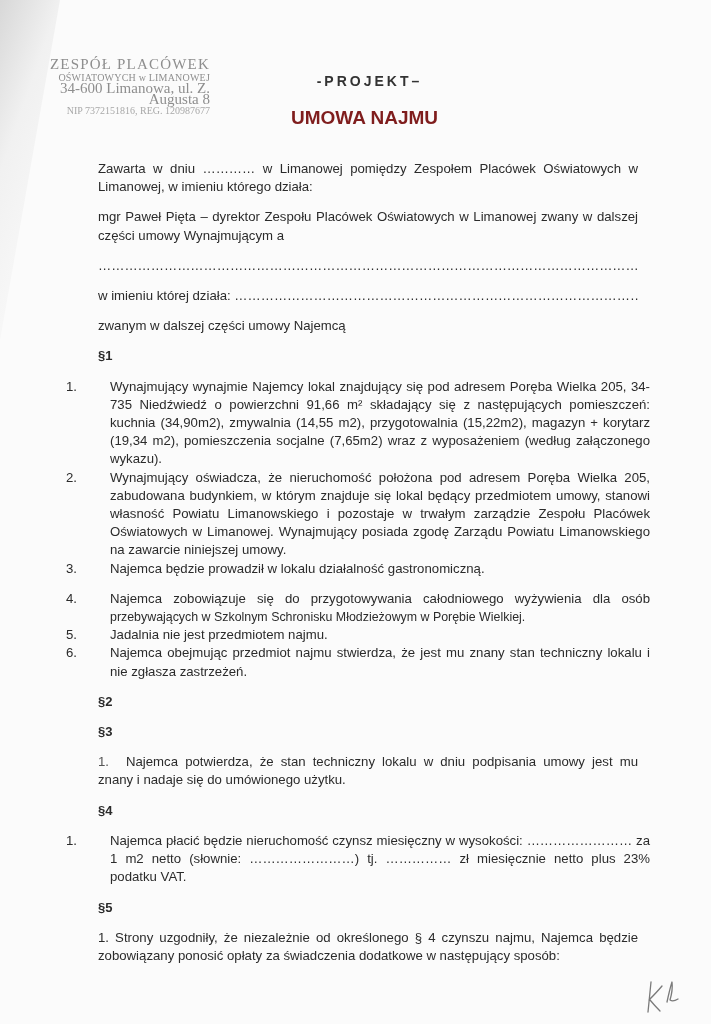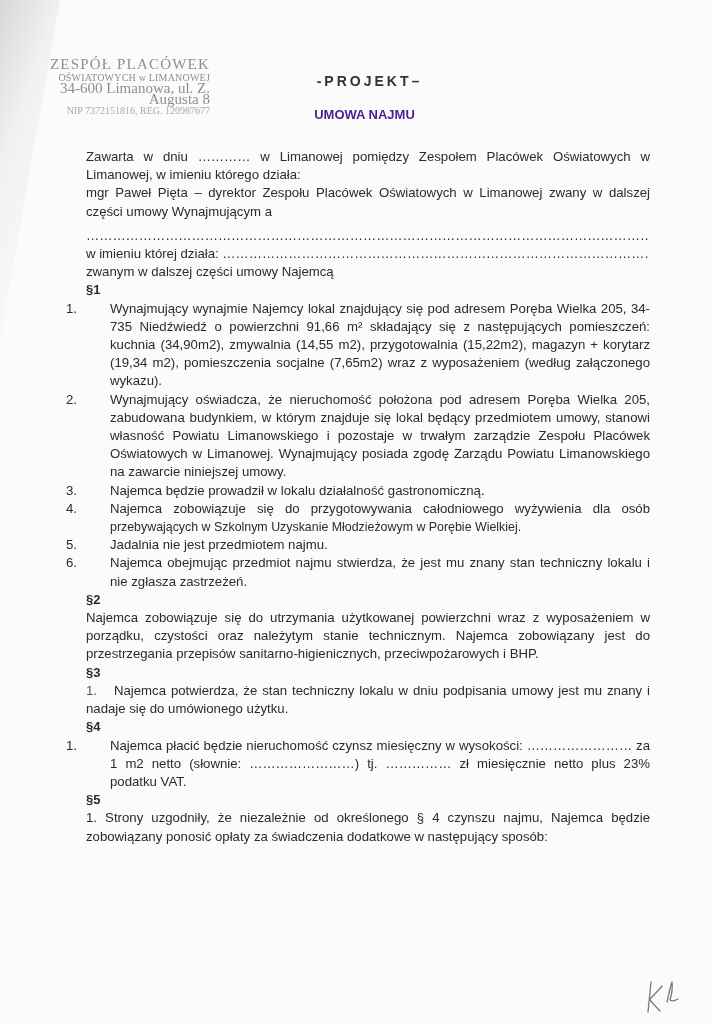--- a/index.html
+++ b/index.html
@@ -49,36 +49,36 @@
       font-weight: bold;
       color: #333;
       padding-left: 28px;
       margin-top: 20px;
     }
     .title {
       position: absolute;
       left: 0; right: 0;
       top: 107px;
       text-align: center;
-      font-size: 13px;
+      font-size: 19px;
       font-weight: bold;
-      color: #4c1d95;
+      color: #7f1d1d;
       padding-left: 18px;
     }
     .doc {
       position: absolute;
       left: 86px;
       top: 148px;
       width: 564px;
       font-size: 13.2px;
       line-height: 18.2px;
       color: #2b2b2b;
     }
     .doc p {
-      margin: 0;
+      margin: 12px;
       text-align: justify;
     }
     .justify-last {
       text-align-last: justify;
     }
     .dotline {
       display: block;
       overflow: hidden;
       white-space: nowrap;
       letter-spacing: 0px;
@@ -165,35 +165,34 @@
     <li>
       <span class="num">2.</span>
       <span>Wynajmujący oświadcza, że nieruchomość położona pod adresem Poręba Wielka 205, zabudowana budynkiem, w którym znajduje się lokal będący przedmiotem umowy, stanowi własność Powiatu Limanowskiego i pozostaje w trwałym zarządzie Zespołu Placówek Oświatowych w Limanowej. Wynajmujący posiada zgodę Zarządu Powiatu Limanowskiego na zawarcie niniejszej umowy.</span>
     </li>
     <li>
       <span class="num">3.</span>
       <span>Najemca będzie prowadził w lokalu działalność gastronomiczną.</span>
     </li>
     <li>
       <span class="num">4.</span>
-      <span class="justify-last" style="display:block;">Najemca zobowiązuje się do przygotowywania całodniowego wyżywienia dla osób</span>
-      <span class="small" style="display:block;">przebywających w Szkolnym Uzyskanie Młodzieżowym w Porębie Wielkiej.</span>
+      <span class="justify-last" style="display:block;margin-top:12px;">Najemca zobowiązuje się do przygotowywania całodniowego wyżywienia dla osób</span>
+      <span class="small" style="display:block;">przebywających w Szkolnym Schronisku Młodzieżowym w Porębie Wielkiej.</span>
     </li>
     <li>
       <span class="num">5.</span>
       <span>Jadalnia nie jest przedmiotem najmu.</span>
     </li>
     <li>
       <span class="num">6.</span>
       <span>Najemca obejmując przedmiot najmu stwierdza, że jest mu znany stan techniczny lokalu i nie zgłasza zastrzeżeń.</span>
     </li>
   </ol>
 
   <p class="section-title sec2-title">§2</p>
-  <p>Najemca zobowiązuje się do utrzymania użytkowanej powierzchni wraz z wyposażeniem w porządku, czystości oraz należytym stanie technicznym. Najemca zobowiązany jest do przestrzegania przepisów sanitarno-higienicznych, przeciwpożarowych i BHP.</p>
 
   <p class="section-title sec3-title">§3</p>
   <p>
     <span class="para-num">1.</span><span>Najemca potwierdza, że stan techniczny lokalu w dniu podpisania umowy jest mu znany i nadaje się do umówionego użytku.</span>
   </p>
 
   <p class="section-title sec4-title">§4</p>
   <ol class="numbered">
     <li>
       <span class="num">1.</span>

